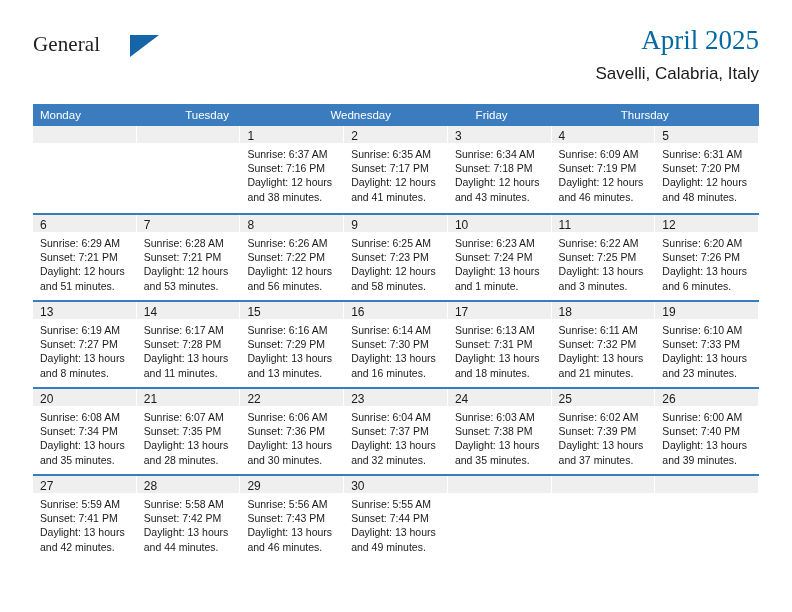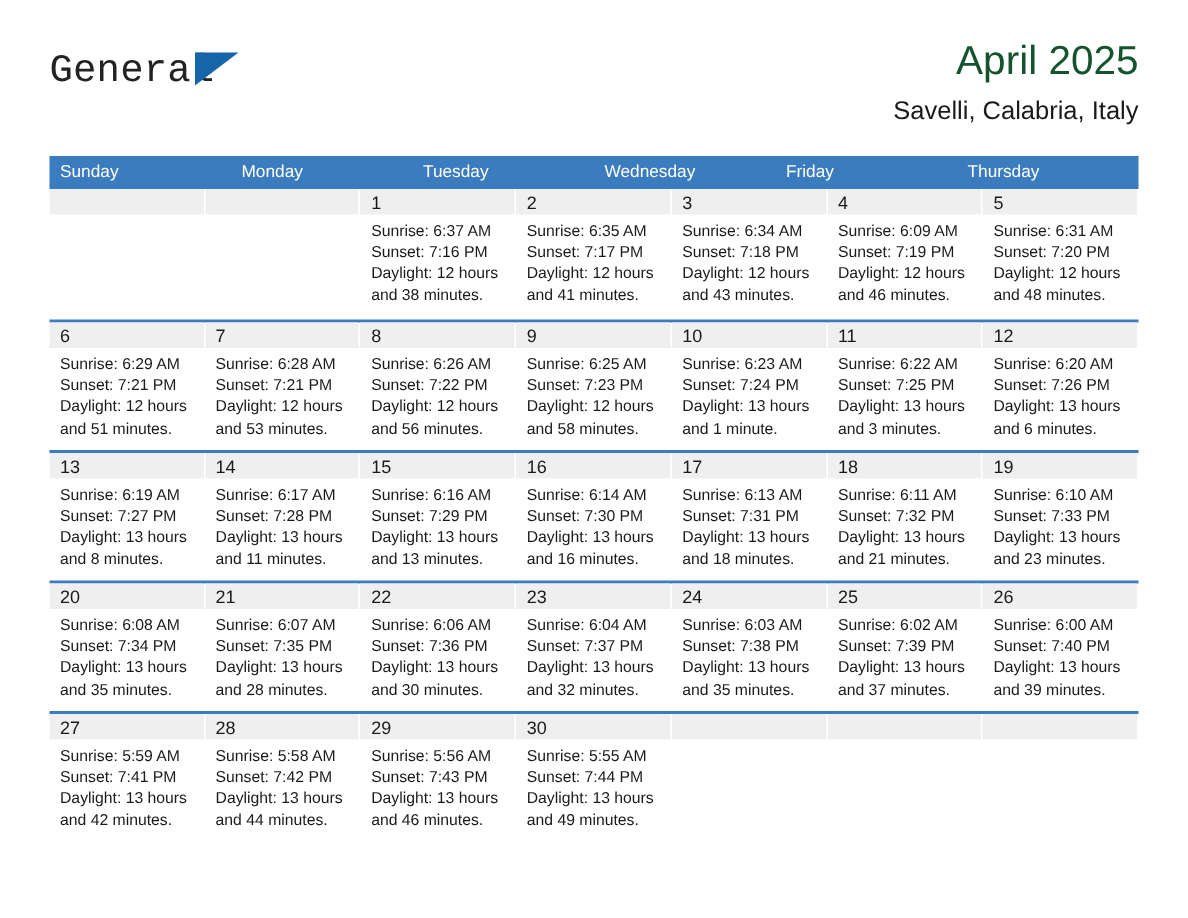--- a/index.html
+++ b/index.html
@@ -33,24 +33,24 @@
     position: absolute;
     left: 0;
     top: 8px;
     width: 240px;
     height: 60px;
   }
   .brand-general {
     position: absolute;
     left: 0;
     top: 0;
-    font-size: 26px;
+    font-size: 21px;
     letter-spacing: 0.1px;
     color: #222222;
-    font-family: Liberation Mono, monospace;
+    font-family: Liberation Serif, serif;
   }
   .brand-triangle {
     position: absolute;
     left: 97px;
     top: 3px;
     width: 0;
     height: 0;
     border-left: 29px solid #1565a8;
     border-bottom: 22px solid transparent;
   }
@@ -64,23 +64,24 @@
     margin-top: 48px;
   }
   .title-block {
     position: absolute;
     right: 0;
     top: 0;
     text-align: right;
   }
   .cal-title {
     font-size: 27px;
-    color: #14532d;
+    color: #0369a1;
     line-height: 32px;
     white-space: nowrap;
+    font-family: Liberation Serif, serif;
   }
   .cal-subtitle {
     margin-top: 9px;
     font-size: 17px;
     color: #1a1a1a;
     line-height: 18px;
     white-space: nowrap;
   }
 
   
@@ -163,21 +164,20 @@
 
     <div class="title-block">
       <div class="cal-title">April 2025</div>
       <div class="cal-subtitle">Savelli, Calabria, Italy</div>
     </div>
 
   </div>
 
   <div class="calendar">
     <div class="week-head" id="weekday-header">
-        <div class="dow">Sunday</div>
         <div class="dow">Monday</div>
         <div class="dow">Tuesday</div>
         <div class="dow">Wednesday</div>
         <div class="dow">Friday</div>
         <div class="dow">Thursday</div>
       </div>
     <div id="weeks-container">
         <div class="week-row">
           <div class="cell empty">
             <div class="cell-inner">

